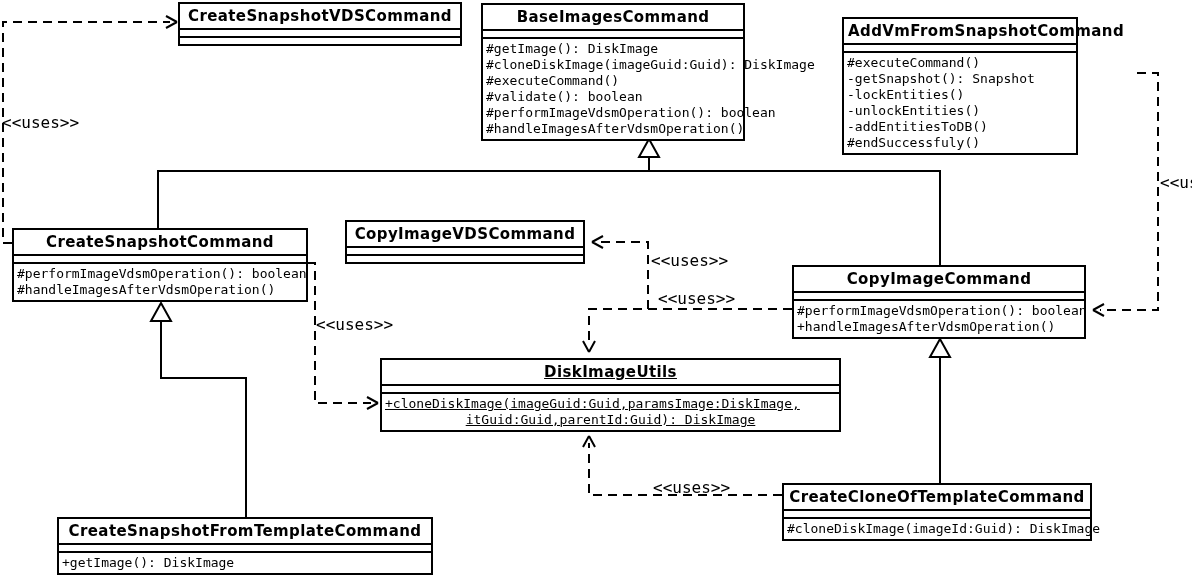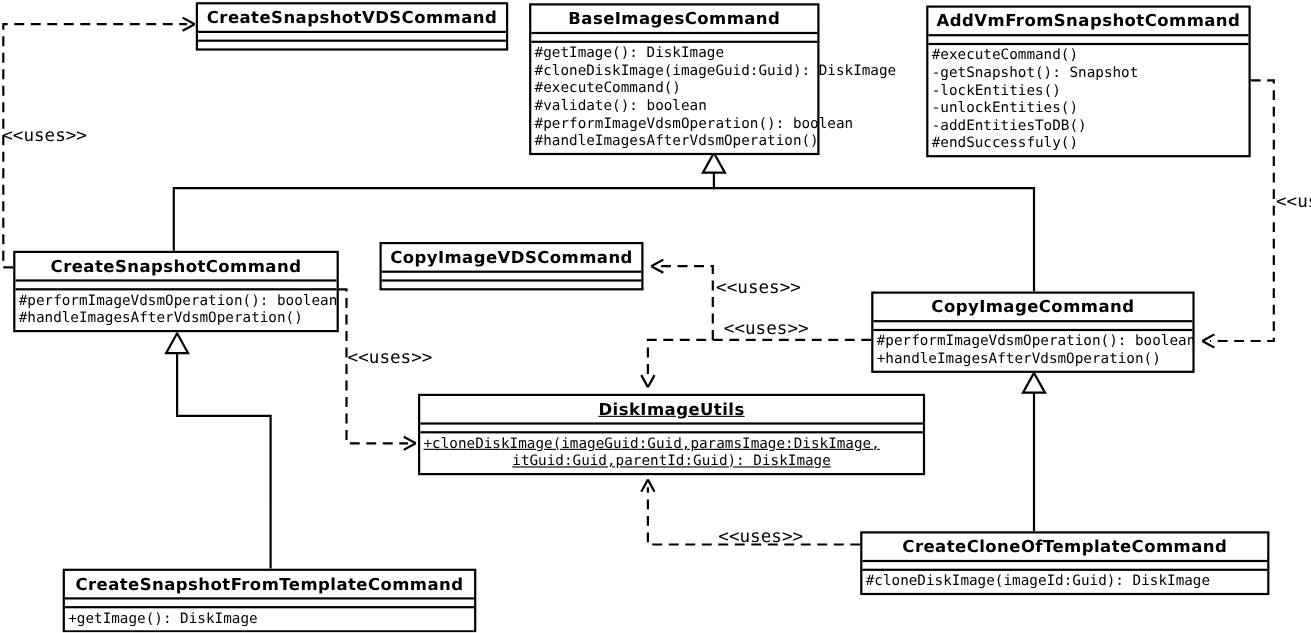--- a/index.html
+++ b/index.html
@@ -88,21 +88,21 @@
     <div class="uml-methods">
       <div class="m">#getImage(): DiskImage</div>
       <div class="m">#cloneDiskImage(imageGuid:Guid): DiskImage</div>
       <div class="m">#executeCommand()</div>
       <div class="m">#validate(): boolean</div>
       <div class="m">#performImageVdsmOperation(): boolean</div>
       <div class="m">#handleImagesAfterVdsmOperation()</div>
     </div>
   </div>
 
-  <div class="uml-class" style="left:842px;top:5px;width:295px;">
+  <div class="uml-class" style="left:842px;top:17px;width:236px;">
     <div class="uml-title">AddVmFromSnapshotCommand</div>
     <div class="uml-attrs"></div>
     <div class="uml-methods">
       <div class="m">#executeCommand()</div>
       <div class="m">-getSnapshot(): Snapshot</div>
       <div class="m">-lockEntities()</div>
       <div class="m">-unlockEntities()</div>
       <div class="m">-addEntitiesToDB()</div>
       <div class="m">#endSuccessfuly()</div>
     </div>
@@ -142,21 +142,21 @@
   </div>
 
   <div class="uml-class" style="left:57px;top:517px;width:376px;">
     <div class="uml-title">CreateSnapshotFromTemplateCommand</div>
     <div class="uml-attrs"></div>
     <div class="uml-methods">
       <div class="m">+getImage(): DiskImage</div>
     </div>
   </div>
 
-  <div class="uml-class" style="left:782px;top:483px;width:372px;">
+  <div class="uml-class" style="left:782px;top:483px;width:310px;">
     <div class="uml-title">CreateCloneOfTemplateCommand</div>
     <div class="uml-attrs"></div>
     <div class="uml-methods">
       <div class="m">#cloneDiskImage(imageId:Guid): DiskImage</div>
     </div>
   </div>
 
   <div class="uses-label" style="left:2px;top:116px;">&lt;&lt;uses&gt;&gt;</div>
   <div class="uses-label" style="left:316px;top:318px;">&lt;&lt;uses&gt;&gt;</div>
   <div class="uses-label" style="left:651px;top:254px;">&lt;&lt;uses&gt;&gt;</div>

